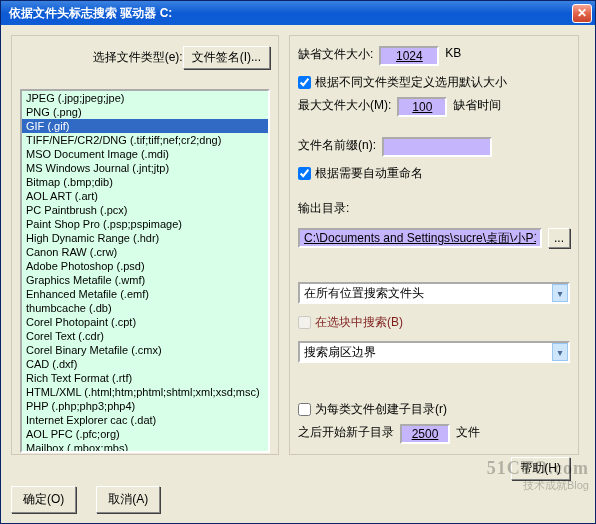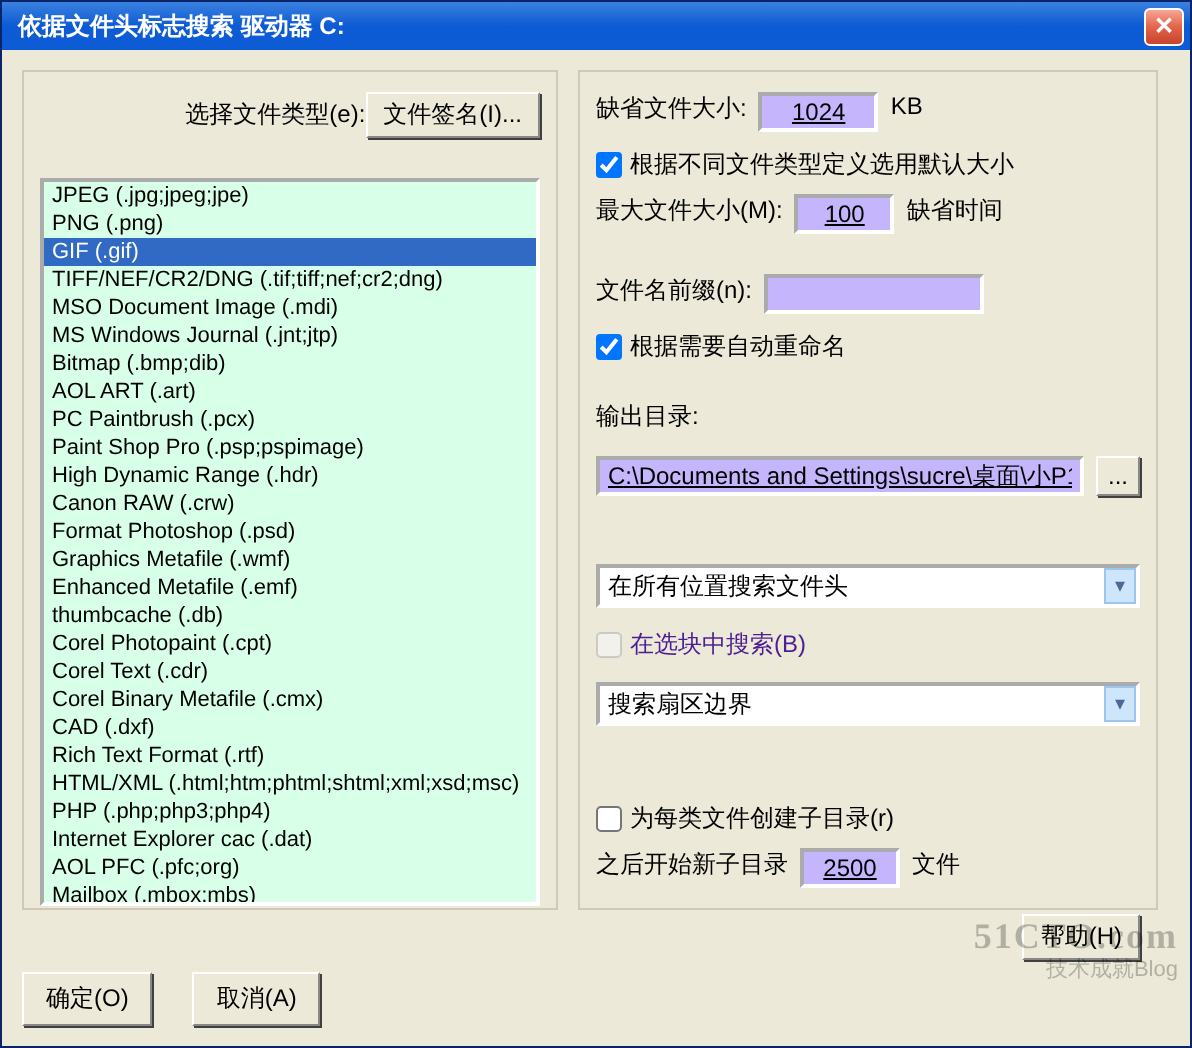--- a/index.html
+++ b/index.html
@@ -206,21 +206,21 @@
           <div class="listbox-item selected">GIF (.gif)</div>
           <div class="listbox-item">TIFF/NEF/CR2/DNG (.tif;tiff;nef;cr2;dng)</div>
           <div class="listbox-item">MSO Document Image (.mdi)</div>
           <div class="listbox-item">MS Windows Journal (.jnt;jtp)</div>
           <div class="listbox-item">Bitmap (.bmp;dib)</div>
           <div class="listbox-item">AOL ART (.art)</div>
           <div class="listbox-item">PC Paintbrush (.pcx)</div>
           <div class="listbox-item">Paint Shop Pro (.psp;pspimage)</div>
           <div class="listbox-item">High Dynamic Range (.hdr)</div>
           <div class="listbox-item">Canon RAW (.crw)</div>
-          <div class="listbox-item">Format Photoshop (.psd)</div>
+          <div class="listbox-item">Adobe Photoshop (.psd)</div>
           <div class="listbox-item">Graphics Metafile (.wmf)</div>
           <div class="listbox-item">Enhanced Metafile (.emf)</div>
           <div class="listbox-item">thumbcache (.db)</div>
           <div class="listbox-item">Corel Photopaint (.cpt)</div>
           <div class="listbox-item">Corel Text (.cdr)</div>
           <div class="listbox-item">Corel Binary Metafile (.cmx)</div>
           <div class="listbox-item">CAD (.dxf)</div>
           <div class="listbox-item">Rich Text Format (.rtf)</div>
           <div class="listbox-item">HTML/XML (.html;htm;phtml;shtml;xml;xsd;msc)</div>
           <div class="listbox-item">PHP (.php;php3;php4)</div>
@@ -273,21 +273,21 @@
 
       <div style="height:20px"></div>
 
       <div class="combo">
         <span class="combo-text">在所有位置搜索文件头</span>
         <span class="arrow">▾</span>
       </div>
 
       <div class="checkbox-row" style="margin:4px 0">
         <input type="checkbox" id="cb3" disabled="" style="">
-        <label for="cb3" style="color:#4c1d95">在选块中搜索(B)</label>
+        <label for="cb3" style="color:#7f1d1d">在选块中搜索(B)</label>
       </div>
 
       <div class="combo">
         <span class="combo-text">搜索扇区边界</span>
         <span class="arrow">▾</span>
       </div>
 
       <div class="spacer"></div>
 
       <div class="checkbox-row">

